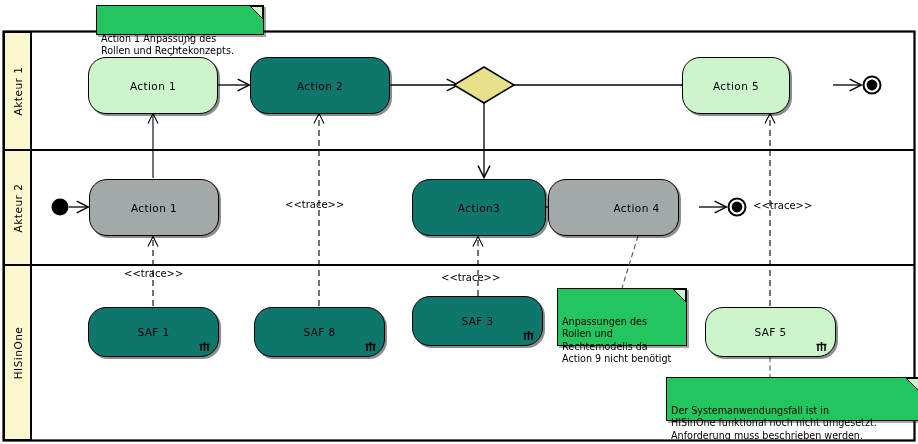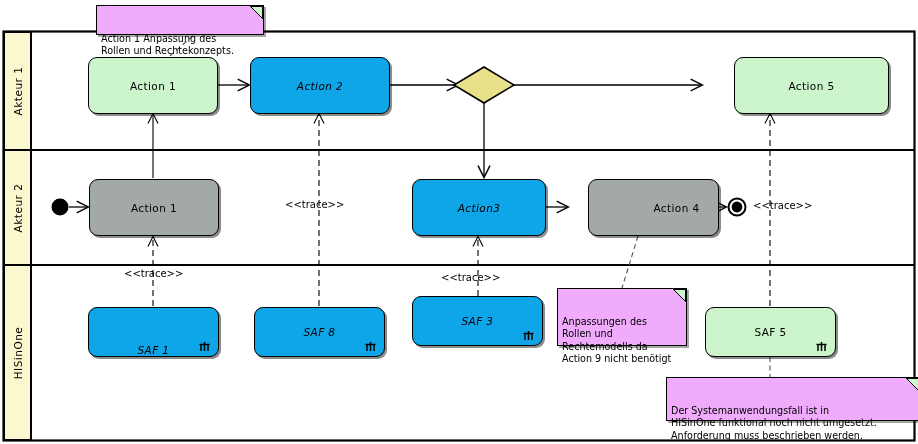--- a/index.html
+++ b/index.html
@@ -20,46 +20,46 @@
   #svg-layer {
     position: absolute;
     left: 0; top: 0;
     width: 918px;
     height: 444px;
   }
   .node {
     position: absolute;
     box-sizing: border-box;
     border: 1.6px solid #000000;
-    border-radius: 9px;
+    border-radius: 18px;
     display: flex;
     align-items: center;
     justify-content: center;
     font-size: 10.5px;
     color: #000000;
     letter-spacing: 0.4px;
     box-shadow: 2px 2px 0 rgba(0,0,0,0.45);
     z-index: 5;
   }
   .node.green { background: #ccf5cc; }
-  .node.blue  { background: #0ea5e9; font-style: italic; }
+  .node.blue  { background: #0f766e; }
   .node.grey  { background: #a3a8a8; }
 
   .saf-rake {
     position: absolute;
     right: 7px;
     bottom: 4px;
     width: 13px;
     height: 11px;
     z-index: 6;
   }
   .note {
     position: absolute;
     box-sizing: border-box;
-    background: #f0abfc;
+    background: #22c55e;
     border: 1.2px solid #000000;
     font-size: 9.6px;
     line-height: 12.4px;
     color: #000000;
     padding: 2px 4px 2px 4px;
     white-space: pre-line;
     z-index: 8;
     box-shadow: 2px 2px 0 rgba(0,0,0,0.35);
   }
   .note-fold {
@@ -172,37 +172,37 @@
   </div>
 
   <div class="node green" style="left:88px; top:57px; width:130px; height:57px;">
     <span>Action 1</span>
   </div>
 
   <div class="node blue" style="left:250px; top:57px; width:140px; height:57px;">
     <span>Action 2</span>
   </div>
 
-  <div class="node green" style="left:734px; top:57px; width:155px; height:57px;">
+  <div class="node green" style="left:682px; top:57px; width:108px; height:57px;">
     <span>Action 5</span>
   </div>
 
   <div class="node grey" style="left:89px; top:179px; width:130px; height:57px;">
     <span>Action 1</span>
   </div>
 
   <div class="node blue" style="left:412px; top:179px; width:134px; height:57px;text-align:right;">
     <span>Action3</span>
   </div>
 
-  <div class="node grey" style="left:588px; top:179px; width:131px; height:57px;padding-left:46px;">
+  <div class="node grey" style="left:548px; top:179px; width:131px; height:57px;padding-left:46px;">
     <span>Action 4</span>
   </div>
 
-  <div class="node blue" style="left:88px; top:307px; width:131px; height:50px;align-items:flex-end;">
+  <div class="node blue" style="left:88px; top:307px; width:131px; height:50px;">
     <span>SAF 1</span>
     <svg class="saf-rake" viewBox="0 0 13 11">
       <line x1="1.5" y1="3.5" x2="11.5" y2="3.5" stroke="#000" stroke-width="1.5"></line>
       <line x1="3" y1="3.5" x2="3" y2="10" stroke="#000" stroke-width="1.5"></line>
       <line x1="6.5" y1="1" x2="6.5" y2="10" stroke="#000" stroke-width="1.5"></line>
       <line x1="10" y1="3.5" x2="10" y2="10" stroke="#000" stroke-width="1.5"></line>
     </svg>
   </div>
 
   <div class="node blue" style="left:254px; top:307px; width:131px; height:50px;">

